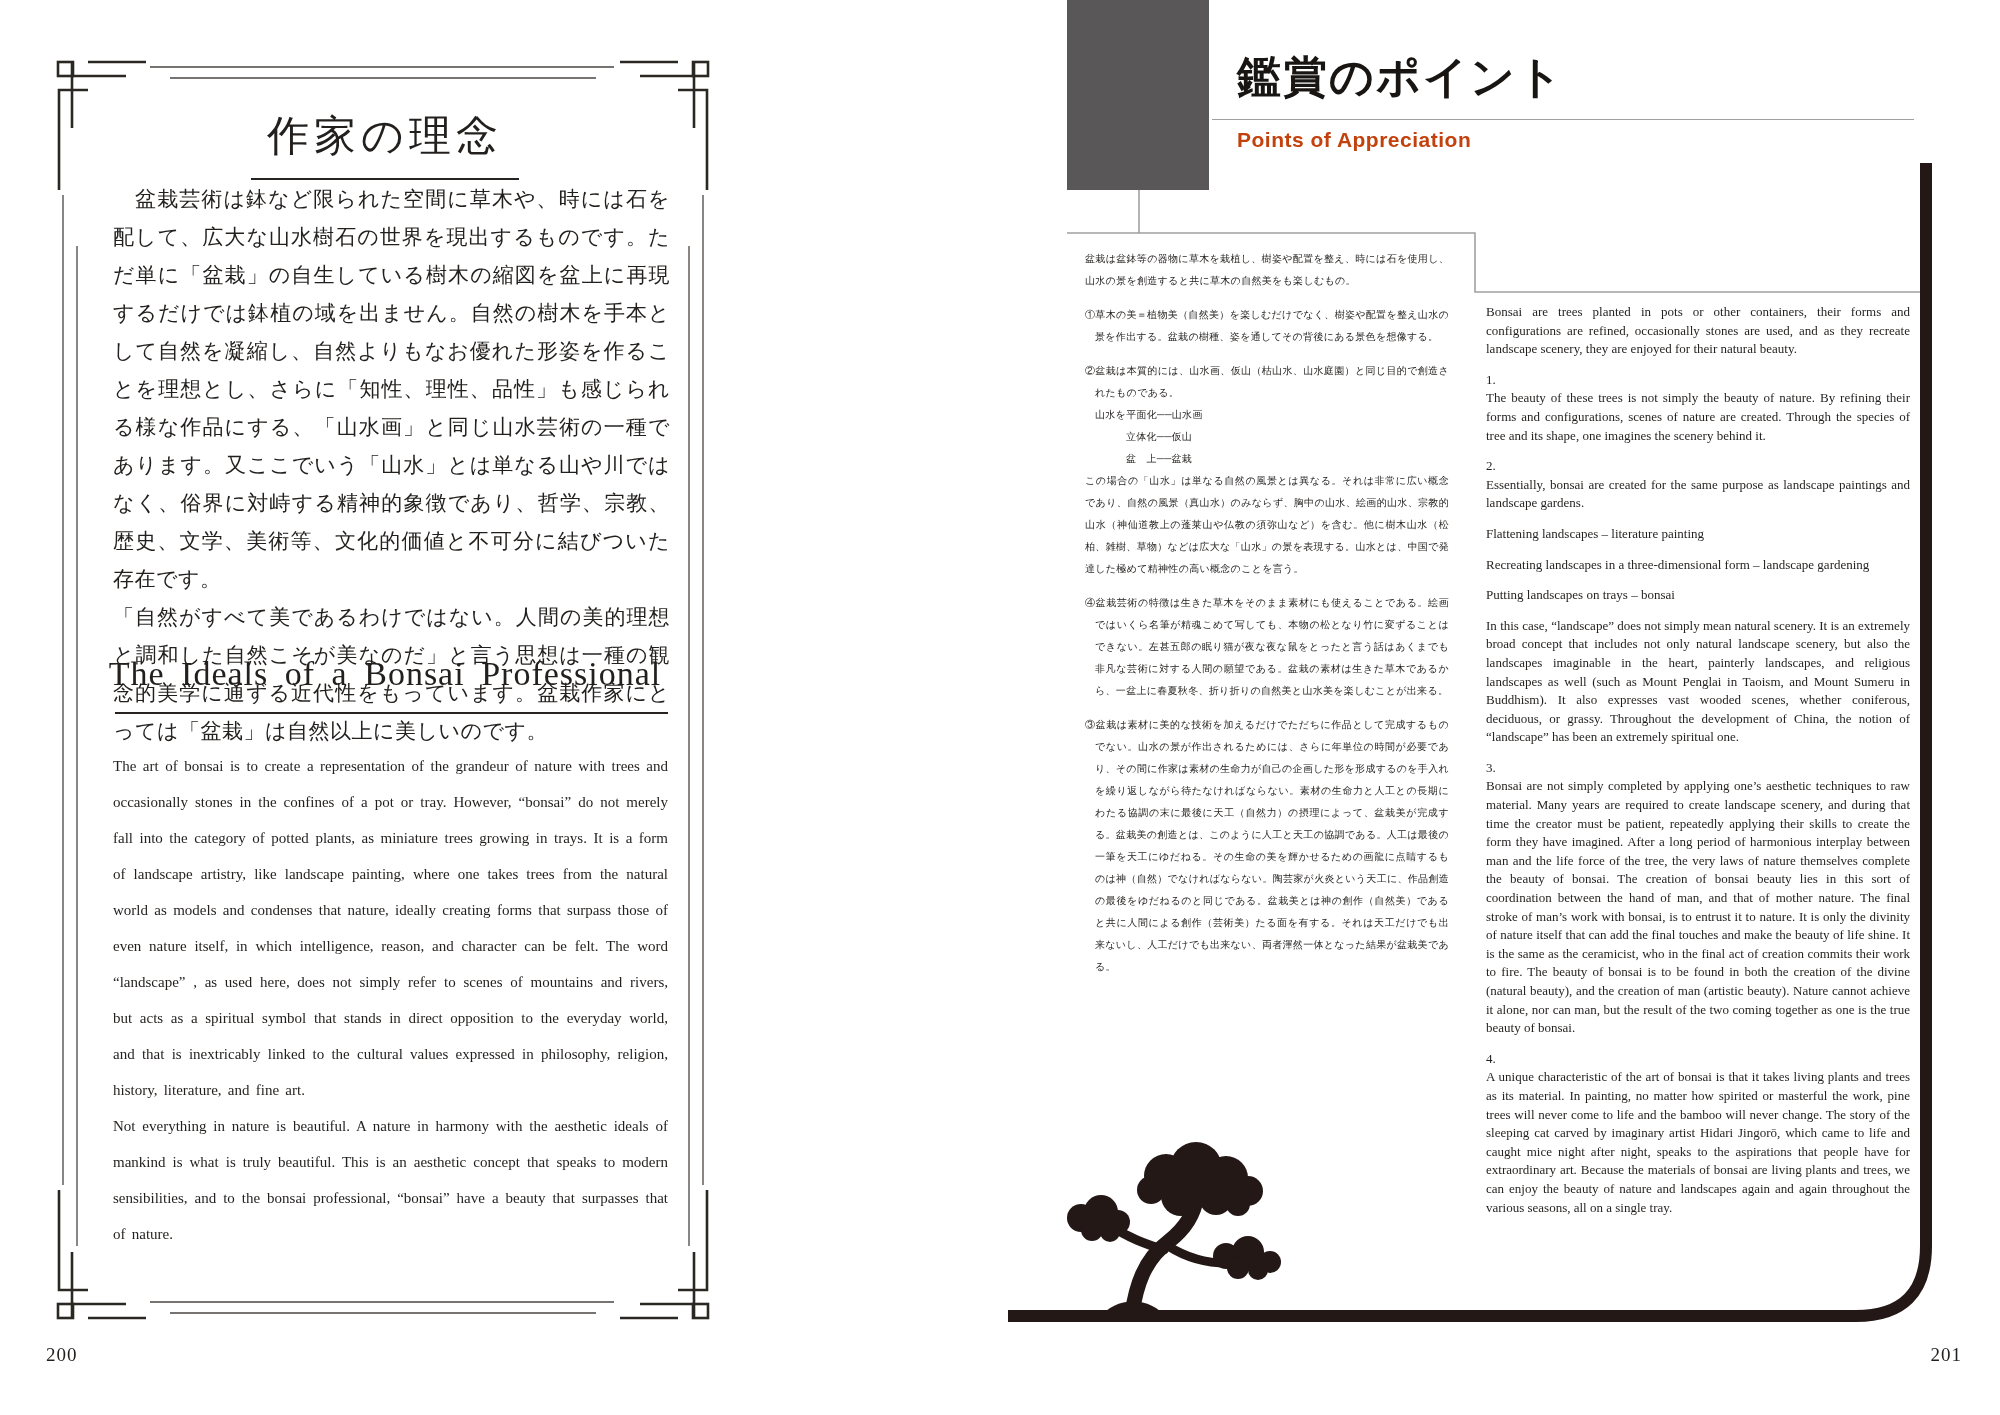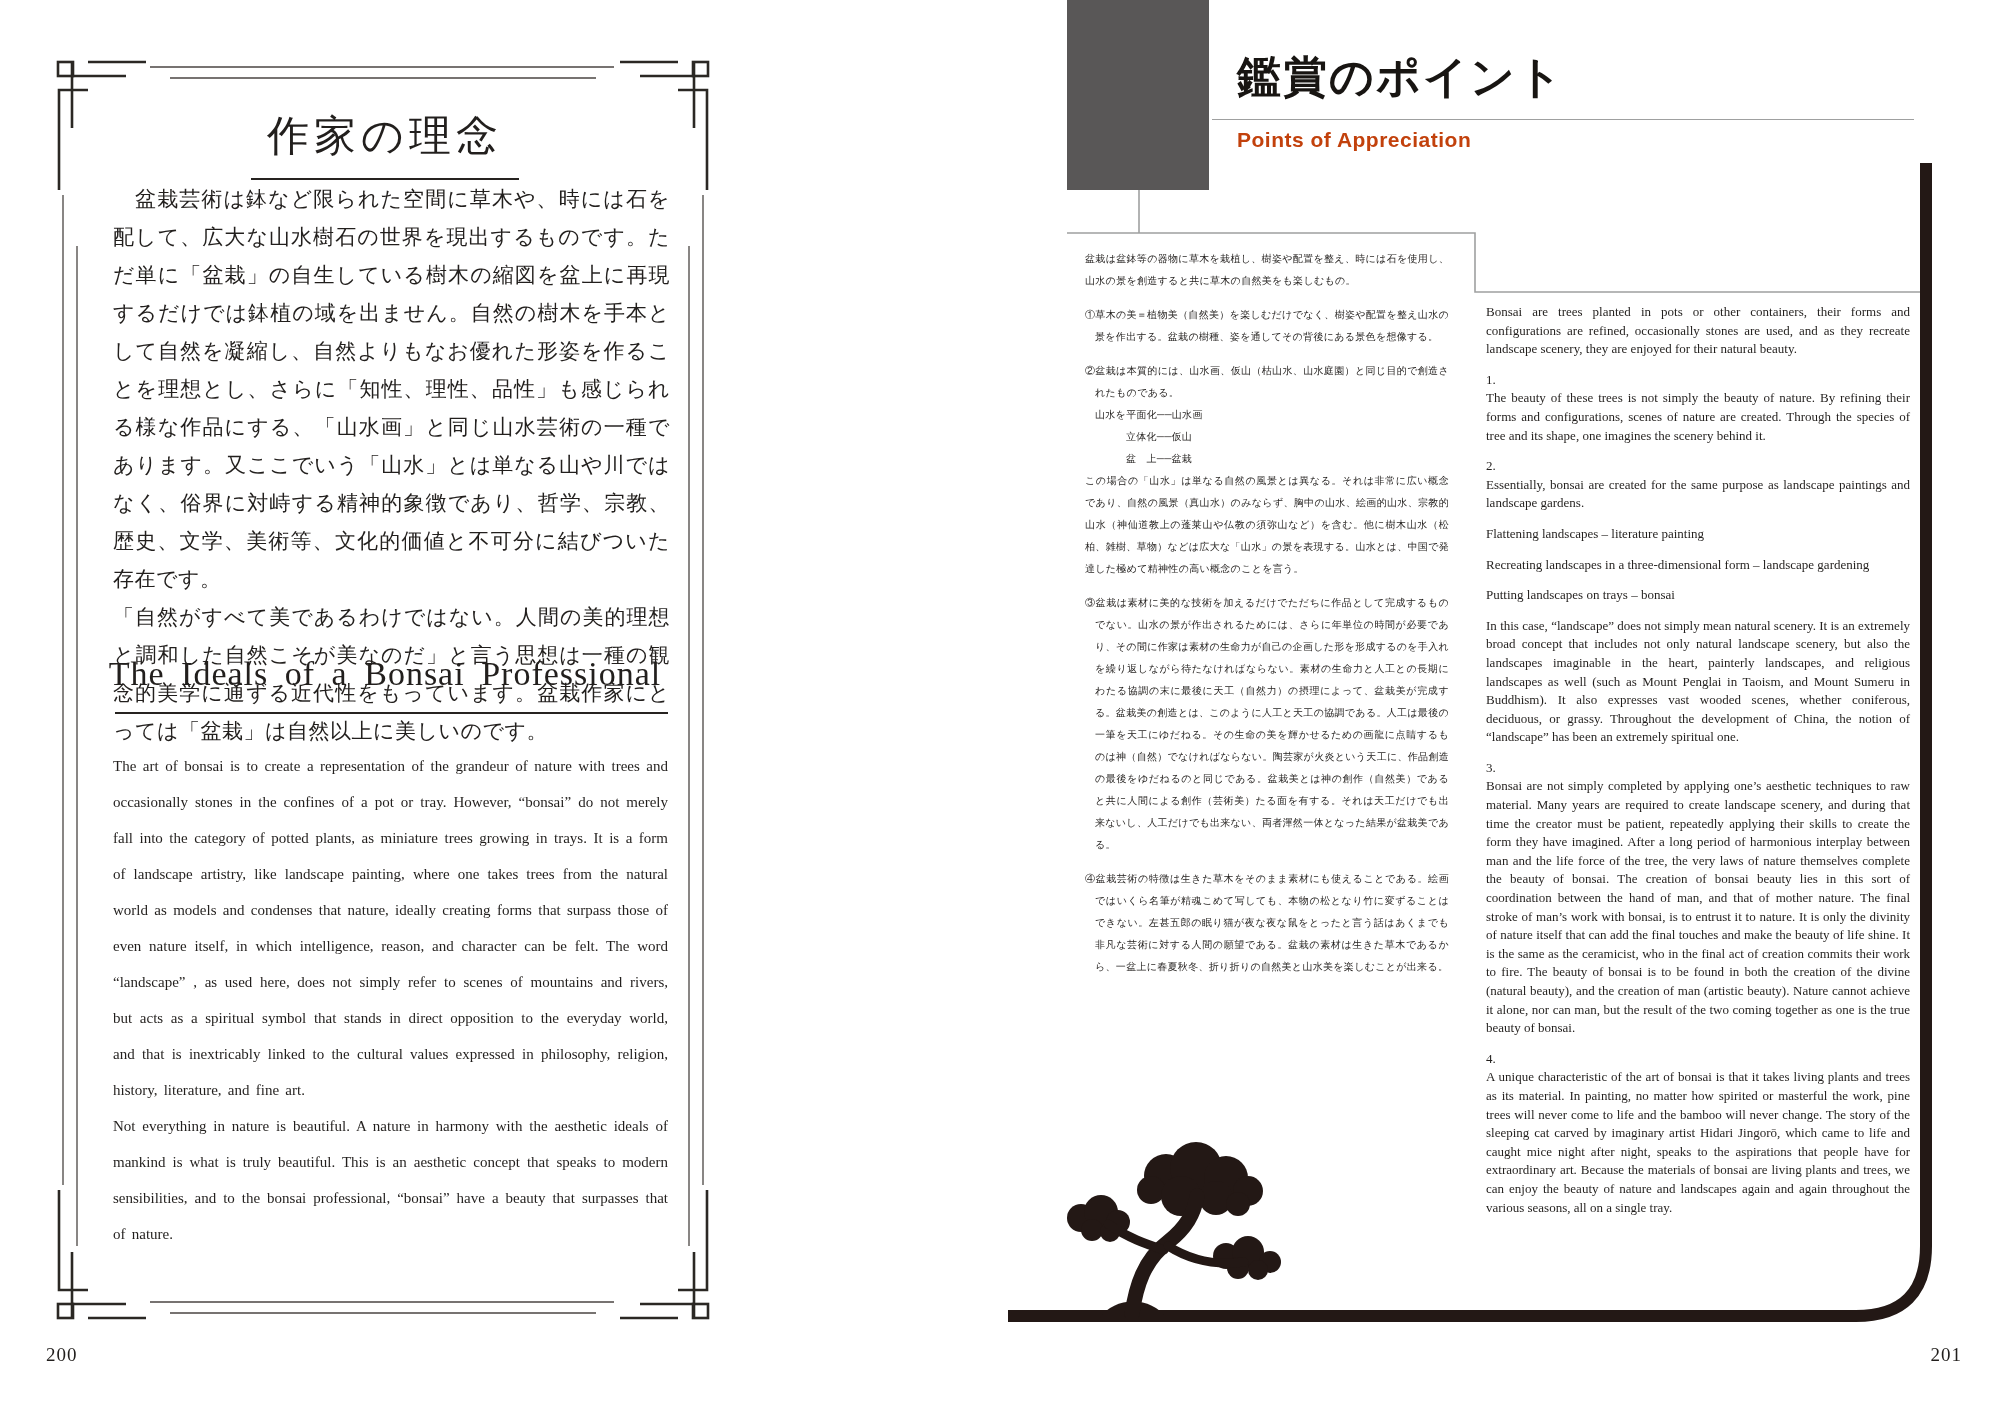--- a/index.html
+++ b/index.html
@@ -181,22 +181,22 @@
   </svg>
 
   <div class="abs jp-col">
     <p>盆栽は盆鉢等の器物に草木を栽植し、樹姿や配置を整え、時には石を使用し、山水の景を創造すると共に草木の自然美をも楽しむもの。</p>
     <p class="hang gap">①草木の美＝植物美（自然美）を楽しむだけでなく、樹姿や配置を整え山水の景を作出する。盆栽の樹種、姿を通してその背後にある景色を想像する。</p>
     <p class="hang gap">②盆栽は本質的には、山水画、仮山（枯山水、山水庭園）と同じ目的で創造されたものである。</p>
     <p class="sub">山水を平面化──山水画</p>
     <p class="sub">　　　立体化──仮山</p>
     <p class="sub">　　　盆　上──盆栽</p>
     <p>この場合の「山水」は単なる自然の風景とは異なる。それは非常に広い概念であり、自然の風景（真山水）のみならず、胸中の山水、絵画的山水、宗教的山水（神仙道教上の蓬莱山や仏教の須弥山など）を含む。他に樹木山水（松柏、雑樹、草物）などは広大な「山水」の景を表現する。山水とは、中国で発達した極めて精神性の高い概念のことを言う。</p>
+    <p class="hang gap">④盆栽芸術の特徴は生きた草木をそのまま素材にも使えることである。絵画ではいくら名筆が精魂こめて写しても、本物の松となり竹に変ずることはできない。左甚五郎の眠り猫が夜な夜な鼠をとったと言う話はあくまでも非凡な芸術に対する人間の願望である。盆栽の素材は生きた草木であるから、一盆上に春夏秋冬、折り折りの自然美と山水美を楽しむことが出来る。</p>
     <p class="hang gap">③盆栽は素材に美的な技術を加えるだけでただちに作品として完成するものでない。山水の景が作出されるためには、さらに年単位の時間が必要であり、その間に作家は素材の生命力が自己の企画した形を形成するのを手入れを繰り返しながら待たなければならない。素材の生命力と人工との長期にわたる協調の末に最後に天工（自然力）の摂理によって、盆栽美が完成する。盆栽美の創造とは、このように人工と天工の協調である。人工は最後の一筆を天工にゆだねる。その生命の美を輝かせるための画龍に点睛するものは神（自然）でなければならない。陶芸家が火炎という天工に、作品創造の最後をゆだねるのと同じである。盆栽美とは神の創作（自然美）であると共に人間による創作（芸術美）たる面を有する。それは天工だけでも出来ないし、人工だけでも出来ない、両者渾然一体となった結果が盆栽美である。</p>
-    <p class="hang gap">④盆栽芸術の特徴は生きた草木をそのまま素材にも使えることである。絵画ではいくら名筆が精魂こめて写しても、本物の松となり竹に変ずることはできない。左甚五郎の眠り猫が夜な夜な鼠をとったと言う話はあくまでも非凡な芸術に対する人間の願望である。盆栽の素材は生きた草木であるから、一盆上に春夏秋冬、折り折りの自然美と山水美を楽しむことが出来る。</p>
   </div>
 
   <div class="abs en-col">
     <div class="en-block">
       <div></div>
       <div>Bonsai are trees planted in pots or other containers, their forms and configurations are refined, occasionally stones are used, and as they recreate landscape scenery, they are enjoyed for their natural beauty.</div>
     </div>
     <div class="en-block">
       <div>1.</div>
       <div>The beauty of these trees is not simply the beauty of nature.  By refining their forms and configurations, scenes of nature are created.  Through the species of tree and its shape, one imagines the scenery behind it.</div>

